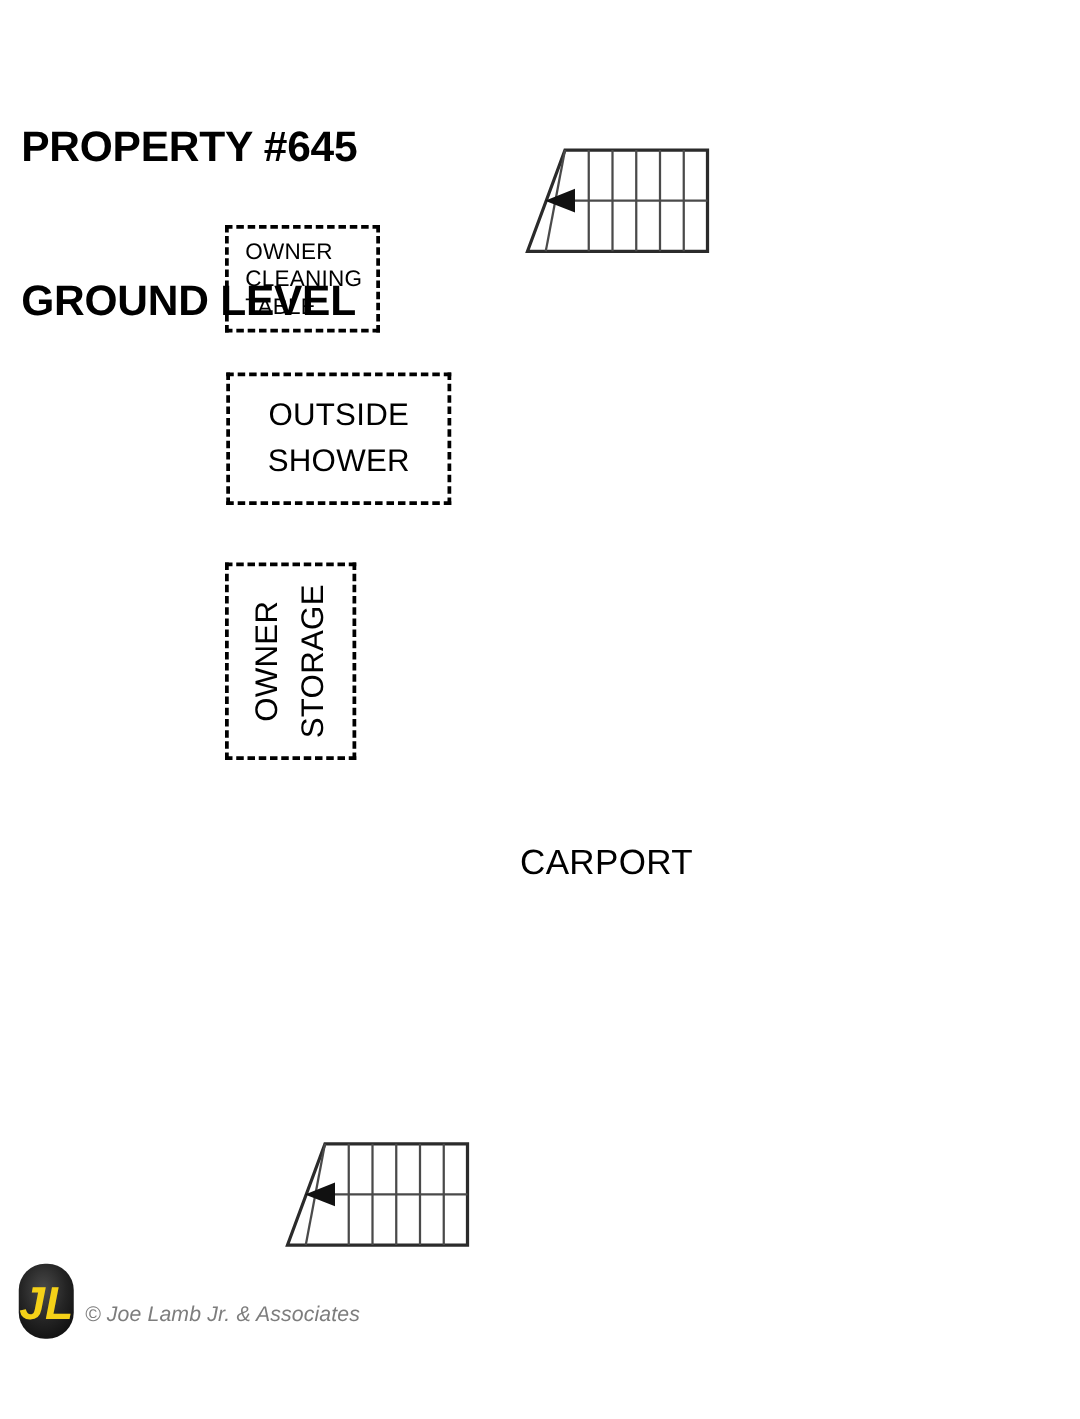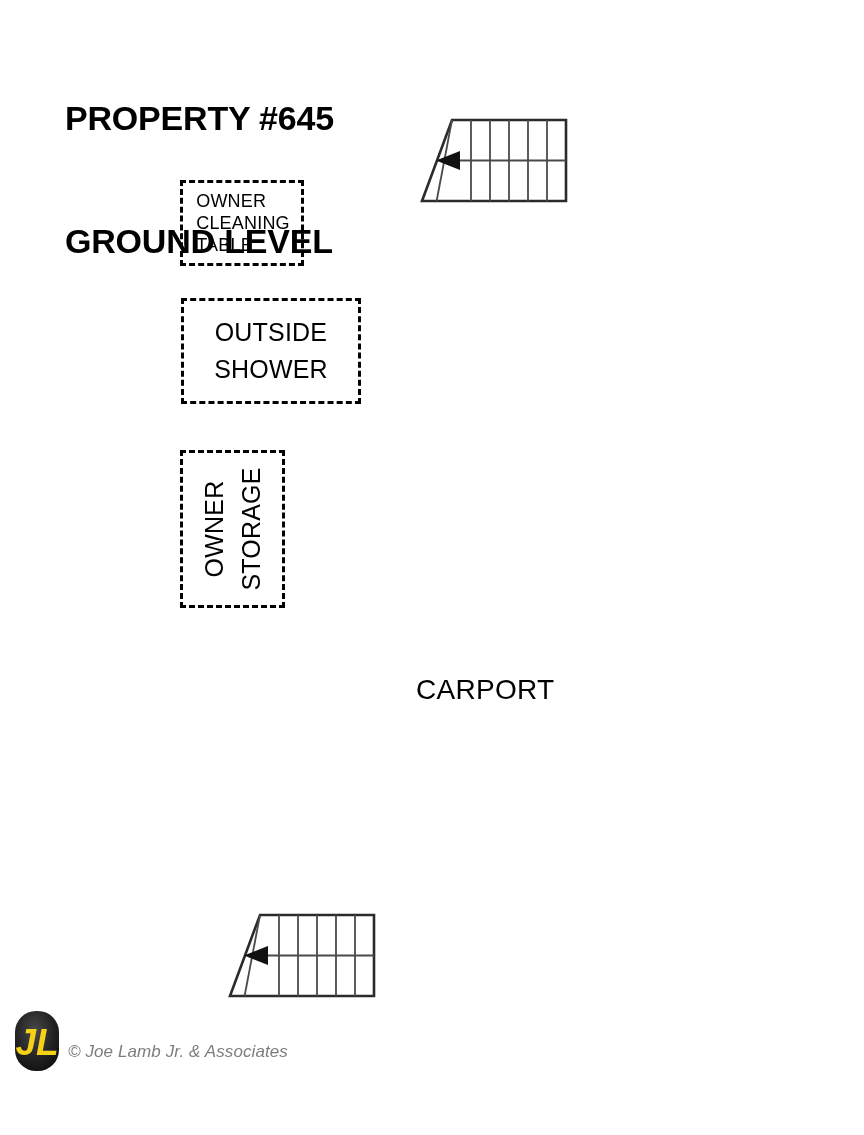--- a/index.html
+++ b/index.html
@@ -22,21 +22,21 @@
     position: absolute;
     left: 17px;
     top: 16px;
     font-size: 34px;
     line-height: 41px;
     font-weight: 700;
     letter-spacing: -0.2px;
     white-space: pre;
     color: #000;
   }
-  #plan-title .title-line { display: block; margin-left: 48px; }
+  #plan-title .title-line { display: block; }
 
   
   .room-box {
     position: absolute;
     border: 3px dashed #000000;
     box-sizing: border-box;
     display: flex;
     align-items: center;
     justify-content: center;
     text-align: center;

